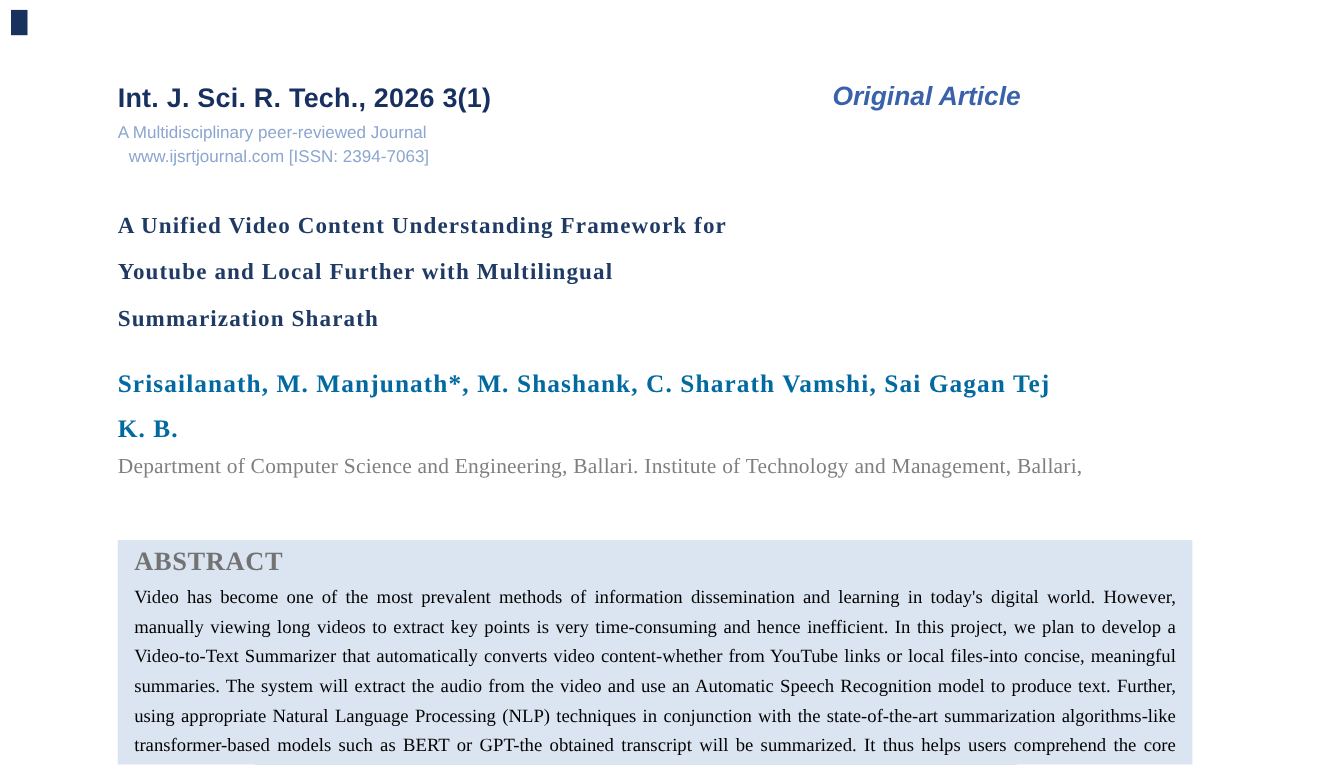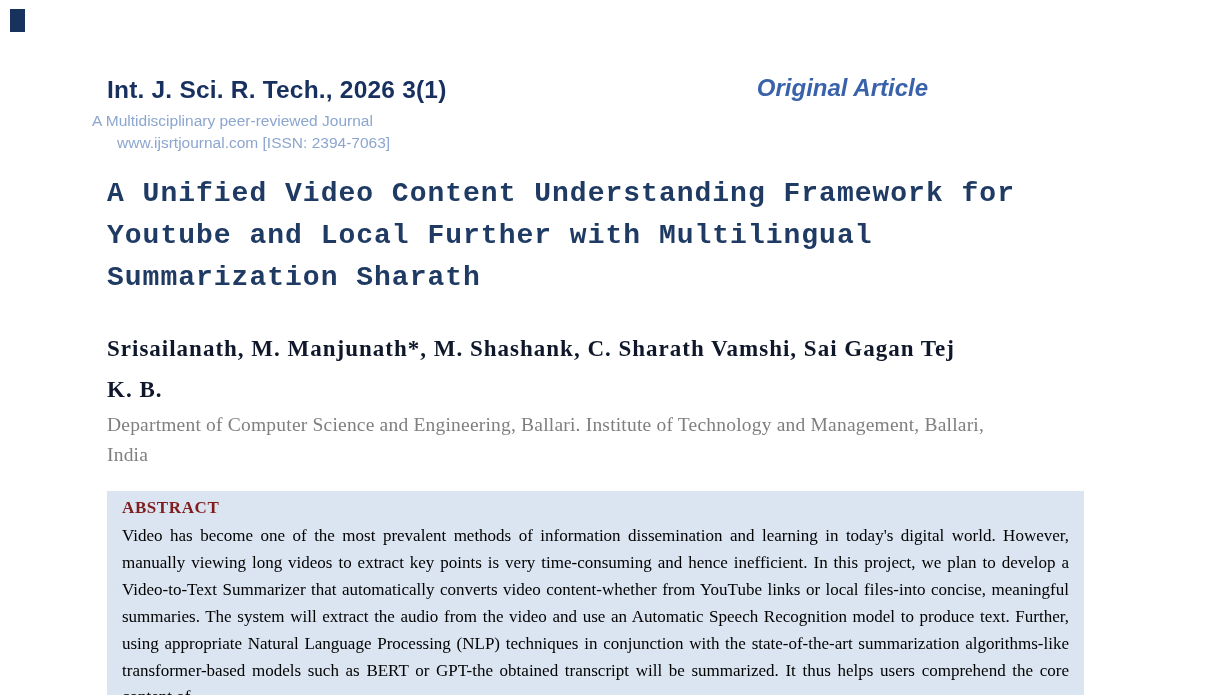--- a/index.html
+++ b/index.html
@@ -19,72 +19,72 @@
   }
 
   .journal-title {
     position: absolute; left: 107px; top: 76px;
     font-family: "Liberation Sans", sans-serif;
     font-size: 24.5px; font-weight: bold;
     color: #17305f; letter-spacing: 0.2px;
     white-space: nowrap;
   }
   .journal-subtitle {
-    position: absolute; left: 92px; top: 112px;
+    position: absolute; left: 107px; top: 112px;
     font-size: 15.5px; color: #8ca6cf;
     white-space: nowrap;
   }
   .journal-url {
     position: absolute; left: 117px; top: 134px;
     font-size: 15.5px; color: #8ca6cf;
     white-space: nowrap;
   }
   .article-type {
     position: absolute; right: 140px; top: 74px;
     font-size: 24px; font-style: italic; font-weight: 600;
     color: #3a62ab; white-space: nowrap;
   }
 
   .paper-title {
-    position: absolute; left: 107px; top: 173px;
+    position: absolute; left: 107px; top: 184px;
     width: 980px;
-    font-family: Liberation Mono, monospace;
-    font-size: 28px; font-weight: bold;
+    font-family: Liberation Serif, serif;
+    font-size: 21px; font-weight: bold;
     color: #1f3b64; letter-spacing: 1px;
     line-height: 42px;
   }
 
   .authors {
     position: absolute; left: 107px; top: 328px;
     width: 990px;
     font-family: "Liberation Serif", serif;
     font-size: 23px; font-weight: bold;
-    color: #0f172a; letter-spacing: 1px;
+    color: #0369a1; letter-spacing: 1px;
     line-height: 41px;
   }
 
   .affiliation {
     position: absolute; left: 107px; top: 410px;
     width: 990px;
     font-family: "Liberation Serif", serif;
     font-size: 19.5px; 
     color: #7f7f7f; letter-spacing: 0.2px;
     line-height: 29.5px;
   }
 
   .abstract-box {
     position: absolute; left: 107px; top: 491px;
     width: 977px; height: 280px;
     background: #dbe5f1;
     padding: 7px 15px 0 15px;
   }
   .abstract-heading {
     font-family: "Liberation Serif", serif;
-    font-size: 17px; font-weight: bold;
-    color: #7f1d1d; letter-spacing: 0.6px;
+    font-size: 24px; font-weight: bold;
+    color: #737373; letter-spacing: 0.6px;
   }
   .abstract-text {
     margin-top: 5px;
     font-family: "Liberation Serif", serif;
     font-size: 17px; color: #000000;
     line-height: 26.9px;
     text-align: justify;
   }
 </style>
 </head>
@@ -108,21 +108,20 @@
     <div>Summarization Sharath</div>
   </div>
 
   <div class="authors">
     <div>Srisailanath, M. Manjunath*, M. Shashank, C. Sharath Vamshi, Sai Gagan Tej</div>
     <div>K. B.</div>
   </div>
 
   <div class="affiliation">
     <div>Department of Computer Science and Engineering, Ballari. Institute of Technology and Management, Ballari,</div>
-    <div>India</div>
   </div>
 
   <div class="abstract-box">
     <div class="abstract-heading">ABSTRACT</div>
     <div class="abstract-text">Video has become one of the most prevalent methods of information dissemination and learning in today's digital world. However, manually viewing long videos to extract key points is very time-consuming and hence inefficient. In this project, we plan to develop a Video-to-Text Summarizer that automatically converts video content-whether from YouTube links or local files-into concise, meaningful summaries. The system will extract the audio from the video and use an Automatic Speech Recognition model to produce text. Further, using appropriate Natural Language Processing (NLP) techniques in conjunction with the state-of-the-art summarization algorithms-like transformer-based models such as BERT or GPT-the obtained transcript will be summarized. It thus helps users comprehend the core content of</div>
   </div>
 
 </div>
 
 </body></html>

